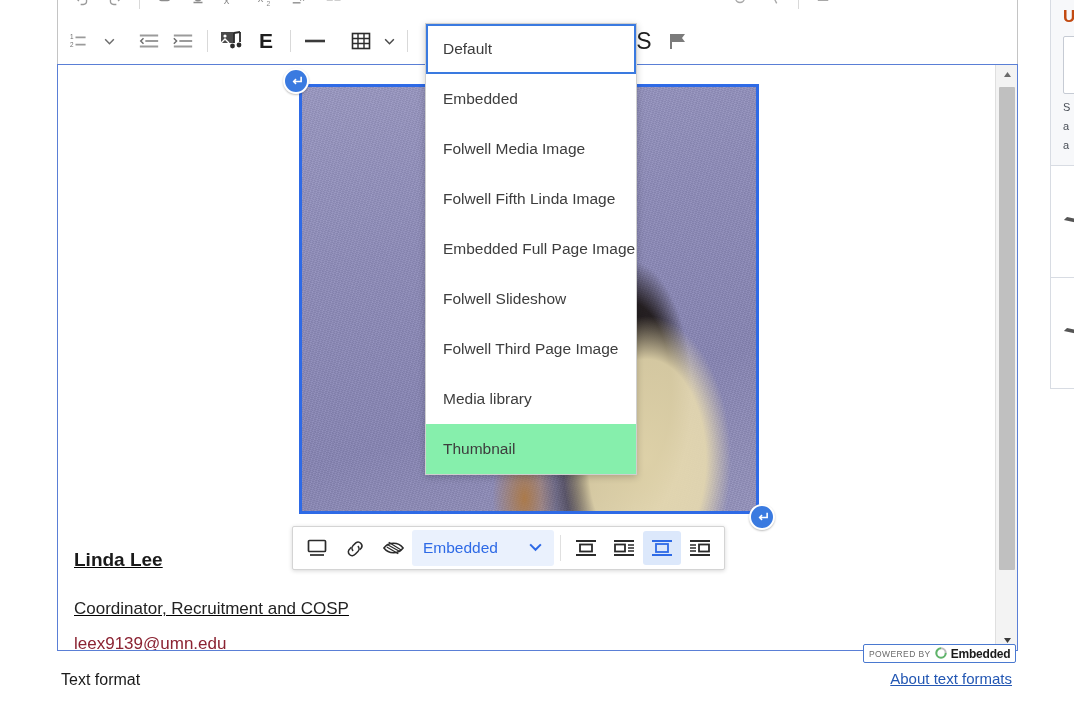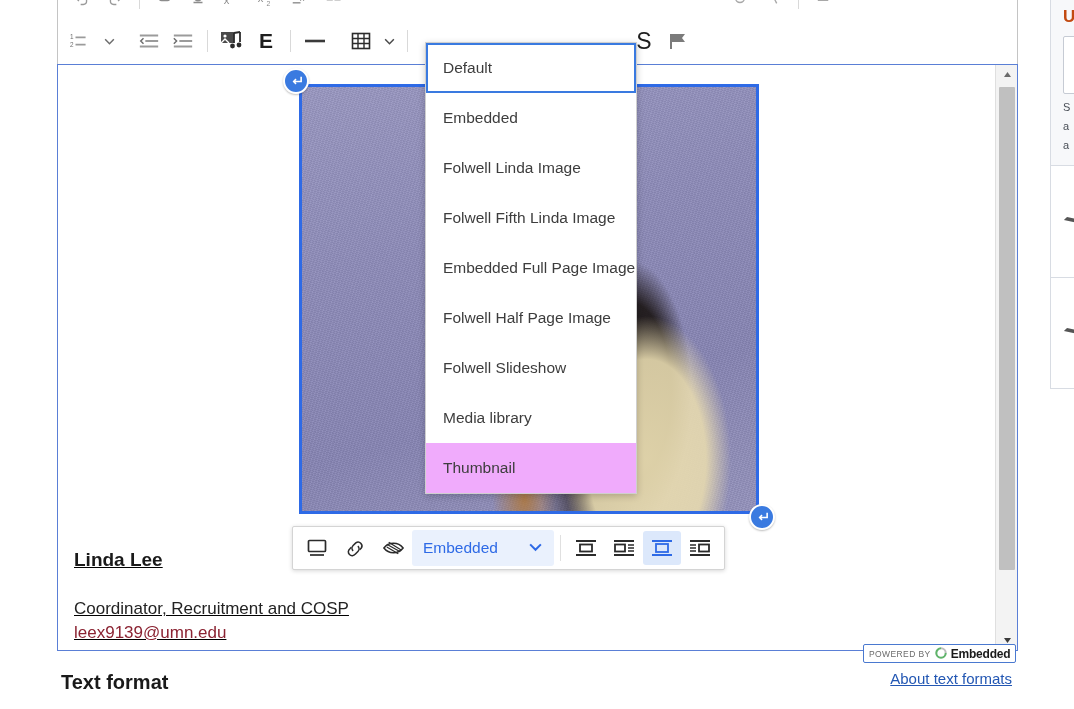--- a/index.html
+++ b/index.html
@@ -82,57 +82,57 @@
   }
   .handle.tl { left: -16px; top: -16px; }
   .handle.br { right: -16px; bottom: -16px; }
 
   
   .body-text { position: absolute; left: 16px; top: 484px; width: 700px; text-decoration: underline; }
   .nm {
     font-family: "Liberation Sans", sans-serif;
     font-weight: bold; font-size: 19px; color: #1a1a1a; margin: 0 0 28px 0;
   }
-  .role { font-size: 17px; color: #232323; margin: 0 0 4px 0; }
+  .role { font-size: 17px; color: #232323; margin: 0 0 15px 0; }
   .mail { font-size: 17px; color: #8b2332; margin: 0; }
 
   
   .scroll {
     position:absolute; right: 0; top: 0; bottom: 0; width: 22px;
     background: #f3f3f3; border-left: 1px solid #dfdfdf;
   }
   .sb-arrow {
     position:absolute; left:0; width:22px; height:19px;
     display:flex; align-items:center; justify-content:center;
     background:#f3f3f3; cursor:pointer;
   }
   .sb-arrow.up { top:0; } .sb-arrow.down { bottom:0; }
   .sb-thumb {
     position:absolute; left:3px; width:16px; top:22px; height:483px;
     background:#c0c0c0; border-radius:1px; cursor:pointer;
   }
 
   
   .style-menu {
-    position:absolute; left: 425px; top: 42px; width: 212px;
+    position:absolute; left: 425px; top: 23px; width: 212px;
     background:#fff; border:1px solid #cfcfcf;
     box-shadow: 0 2px 7px rgba(0,0,0,0.20);
     z-index: 40;
   }
   .style-item {
     height: 50px; line-height: 50px;
     padding: 0 0 0 17px;
     font-size: 15.5px; color: #3d3d3d;
     white-space: nowrap; cursor: pointer;
   }
   .style-item.focused {
     border: 2px solid #3a7ae0; height: 50px; line-height: 46px;
     padding-left: 15px;
   }
-  .style-item.hovered { background:#f0abfc; }
+  .style-item.hovered { background:#86efac; }
 
   
   .img-toolbar {
     position:absolute; left: 292px; top: 526px;
     height: 44px; display:flex; align-items:center;
     background:#fff; border:1px solid #d4d4d4; border-radius:2px;
     box-shadow: 0 1px 4px rgba(0,0,0,0.16);
     padding: 0 5px; z-index: 30;
   }
   .it-btn {
@@ -145,21 +145,21 @@
   .it-drop {
     display:flex; align-items:center; gap: 30px;
     height: 36px; padding: 0 11px; border-radius:3px;
     background:#eaf1fd; color:#2e6ae6; font-size:15.5px; cursor:pointer;
   }
 
   
   .fmt-bar { position:absolute; left:57px; top: 663px; width: 961px; height: 40px; }
   .fmt-label {
     position:absolute; left: 4px; top: 8px;
-    font-weight:bold; font-size:20px; color:#1a1a1a;
+    font-weight:normal; font-size:16px; color:#1a1a1a;
   }
   .fmt-select {
     position:absolute; left: 112px; top: 2px;
     width: 175px; height: 31px;
     border:1px solid #a6a6a6; border-radius:3px; background:#fff;
     display:flex; align-items:center; justify-content:space-between;
     padding: 0 9px; font-size:16px; color:#1a1a1a; cursor:pointer;
   }
   .about-link {
     position:absolute; right: 6px; top: 7px;
@@ -378,25 +378,25 @@
         <svg width="9" height="7" viewBox="0 0 9 7">
             <path d="M4.5 6L1 1h7z" fill="#3a3a3a"></path>
           </svg>
       </div>
     </div>
   </div>
 
   <div class="style-menu">
     <div class="style-item focused">Default</div>
     <div class="style-item">Embedded</div>
-    <div class="style-item">Folwell Linda Image</div>
+    <div class="style-item">Folwell Media Image</div>
     <div class="style-item">Folwell Fifth Linda Image</div>
     <div class="style-item">Embedded Full Page Image</div>
-    <div class="style-item">Folwell Half Page Image</div>
     <div class="style-item">Folwell Slideshow</div>
+    <div class="style-item">Folwell Third Page Image</div>
     <div class="style-item">Media library</div>
     <div class="style-item hovered">Thumbnail</div>
   </div>
 
   <div class="img-toolbar">
     <div class="it-btn">
       <svg width="22" height="20" viewBox="0 0 22 20">
         <rect x="2.5" y="2.5" width="17" height="11" rx="1" stroke="#2b2b2b" stroke-width="1.7" fill="none"></rect>
         <path d="M4 17h14" stroke="#2b2b2b" stroke-width="1.7"></path>
       </svg>

